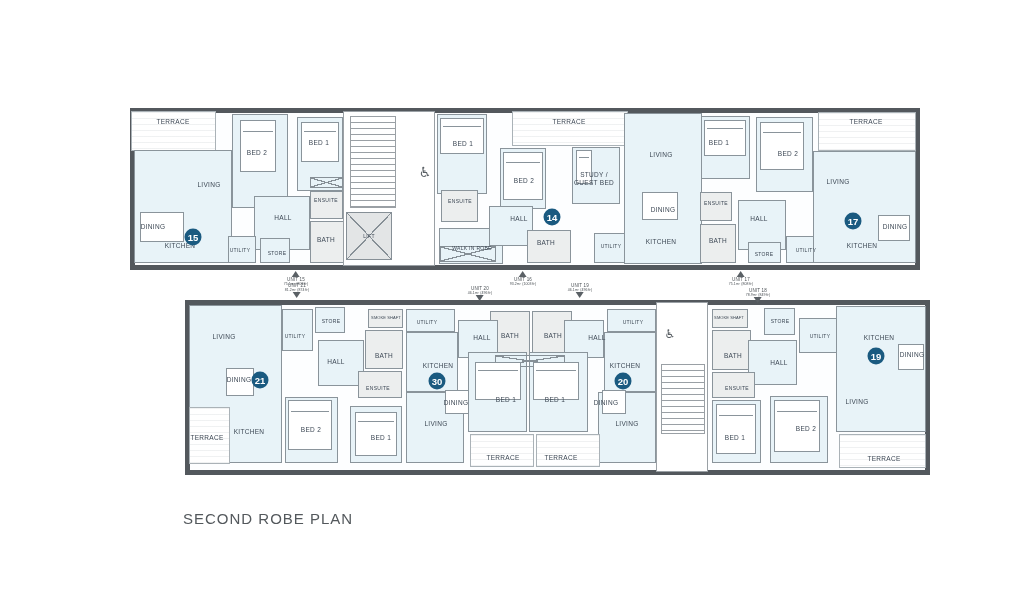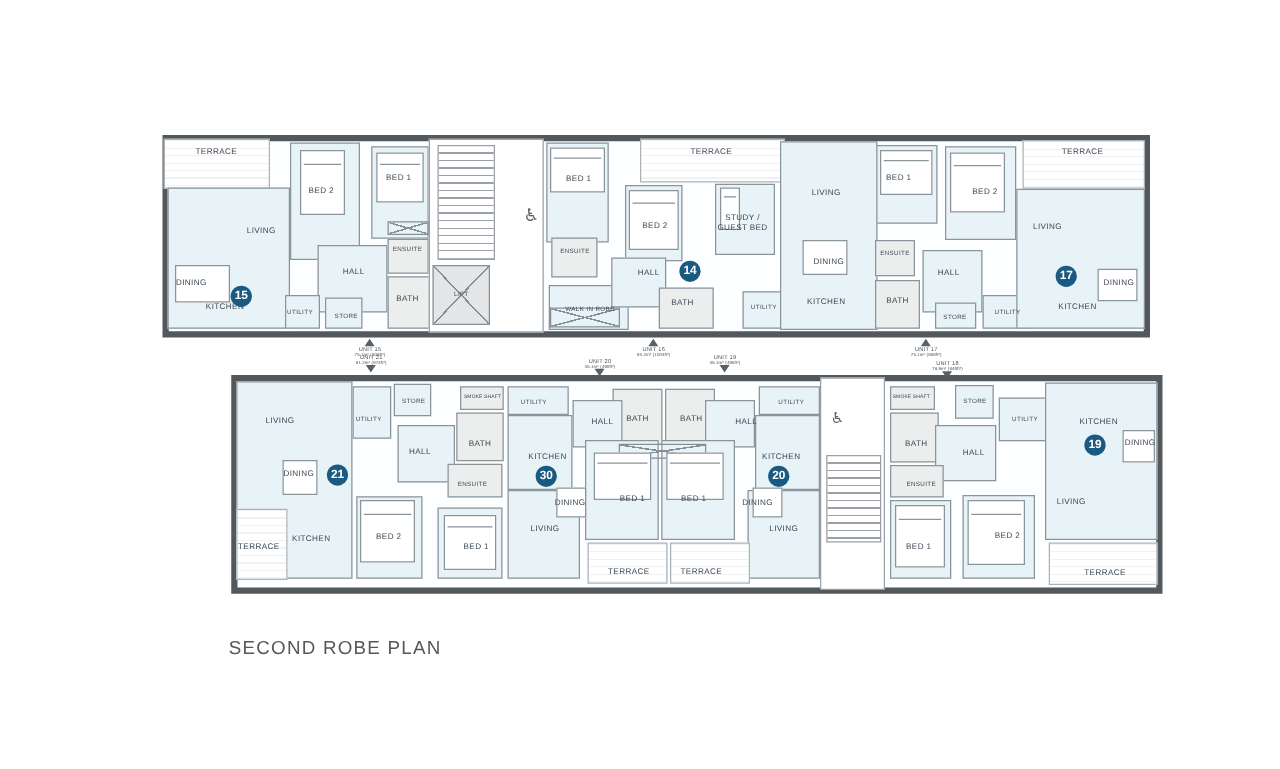--- a/index.html
+++ b/index.html
@@ -208,21 +208,21 @@
       <div class="rlabel" style="left: 735px; top: 438px;">BED 1</div>
       <div class="rlabel" style="left: 806px; top: 429px;">BED 2</div>
       <div class="rlabel" style="left: 857px; top: 402px;">LIVING</div>
       <div class="rlabel" style="left: 884px; top: 459px;">TERRACE</div>
       <div class="badge" style="left: 193px; top: 221px; margin-top: 16px;">15</div>
       <div class="badge" style="left: 552px; top: 217px;">14</div>
       <div class="badge" style="left: 853px; top: 221px;">17</div>
       <div class="badge" style="left: 876px; top: 356px;">19</div>
       <div class="badge" style="left: 623px; top: 381px;">20</div>
       <div class="badge" style="left: 437px; top: 381px;">30</div>
-      <div class="badge" style="left: 270px; top: 380px;">21</div>
+      <div class="badge" style="left: 260px; top: 380px;">21</div>
       <div class="pointer" style="left: 296px; top: 271px;">
         <div class="tri up"></div>
         <div class="l1">UNIT 15</div>
         <div class="l2">75.1m² (808ft²)</div>
       </div>
       <div class="pointer" style="left: 523px; top: 271px;">
         <div class="tri up"></div>
         <div class="l1">UNIT 16</div>
         <div class="l2">93.2m² (1003ft²)</div>
       </div>

